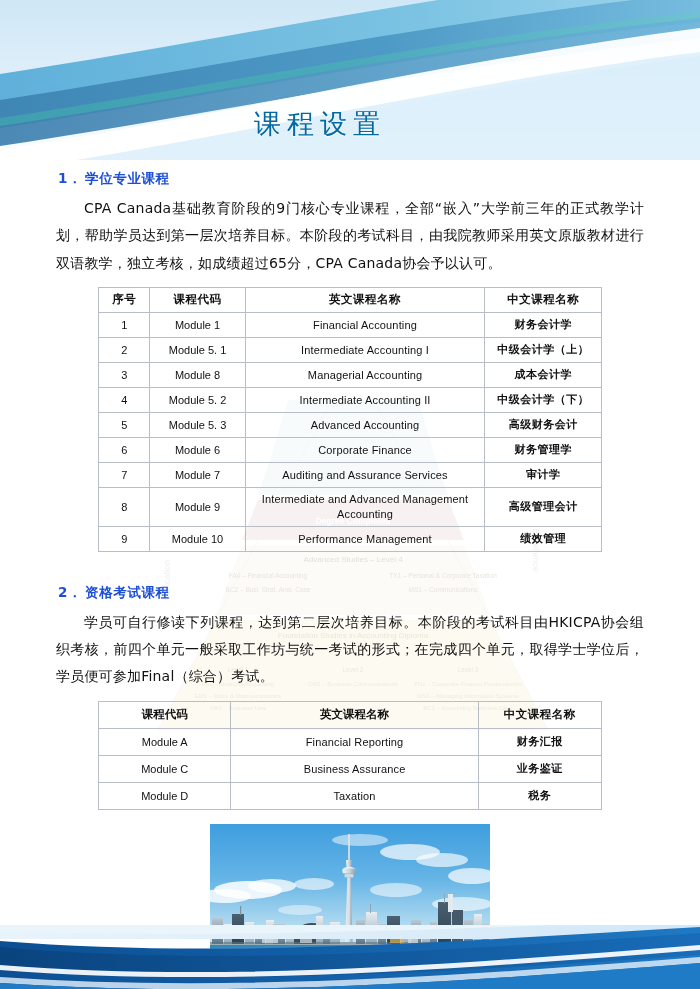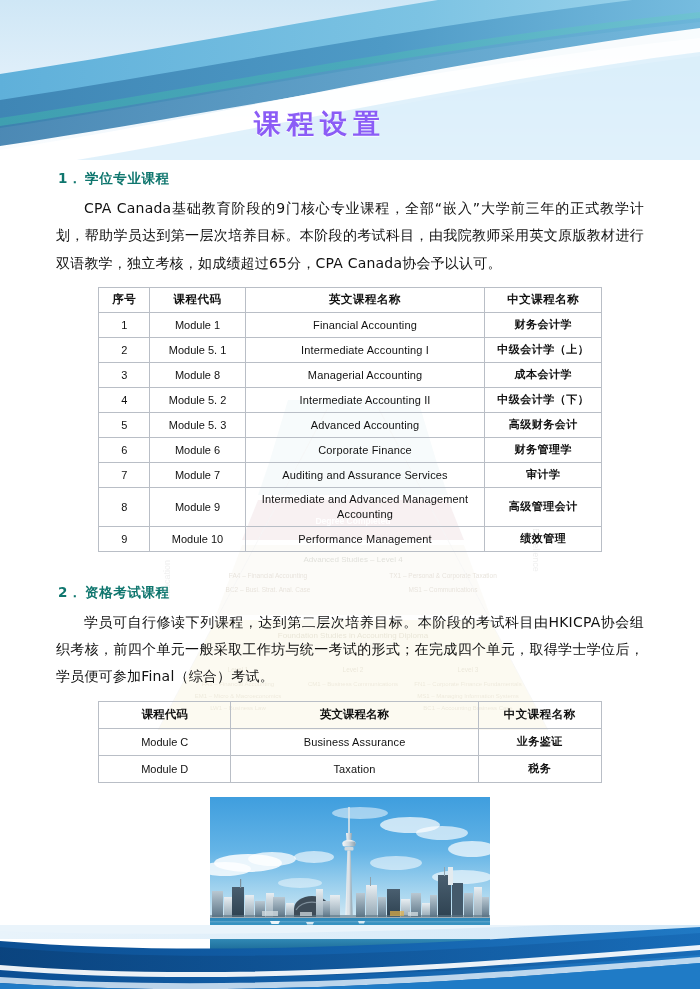--- a/index.html
+++ b/index.html
@@ -21,27 +21,27 @@
   .footer svg{position:absolute;left:0;top:0;}
 
   
   .watermark{position:absolute;left:118px;top:400px;width:470px;height:330px;
     opacity:.30;pointer-events:none;}
   .watermark svg{display:block;}
 
   
   .title{position:absolute;left:0;top:106px;width:640px;text-align:center;
     font-family:"DejaVu Serif","Liberation Serif",serif;
-    font-size:27px;font-weight:700;color:#8b5cf6;letter-spacing:6px;
+    font-size:27px;font-weight:400;color:#0369a1;letter-spacing:6px;
     text-shadow:0 1px 1px rgba(255,255,255,.9);}
 
   
   .content{position:absolute;left:0;top:160px;width:700px;}
 
-  .sec-head{margin:10px 0 0 58px;font-size:13.5px;font-weight:700;color:#0f766e;
+  .sec-head{margin:10px 0 0 58px;font-size:13.5px;font-weight:700;color:#1d4ed8;
     letter-spacing:.6px;}
   .sec-head .num{margin-right:3px;}
 
   .para{margin:7px 56px 0 56px;font-size:14px;line-height:1.95;color:#111;
     text-align:justify;text-indent:2em;letter-spacing:.2px;}
 
   
   .tbl-wrap{margin-top:10px;display:flex;justify-content:center;}
   table{border-collapse:collapse;font-size:11px;color:#111;background:transparent;}
   table td,table th{border:1px solid #b9bec6;padding:0 4px;text-align:center;
@@ -248,20 +248,25 @@
       <table id="tbl-exam">
         <thead>
           <tr>
             <th class="c-code cn">课程代码</th>
             <th class="c-en cn">英文课程名称</th>
             <th class="c-cn cn">中文课程名称</th>
           </tr>
         </thead>
         <tbody>
           <tr>
+            <td class="c-code">Module  A</td>
+            <td class="c-en en-cell">Financial Reporting</td>
+            <td class="c-cn cn">财务汇报</td>
+          </tr>
+          <tr>
             <td class="c-code">Module  C</td>
             <td class="c-en en-cell">Business Assurance</td>
             <td class="c-cn cn">业务鉴证</td>
           </tr>
           <tr>
             <td class="c-code">Module  D</td>
             <td class="c-en en-cell">Taxation</td>
             <td class="c-cn cn">税务</td>
           </tr>
         </tbody>

